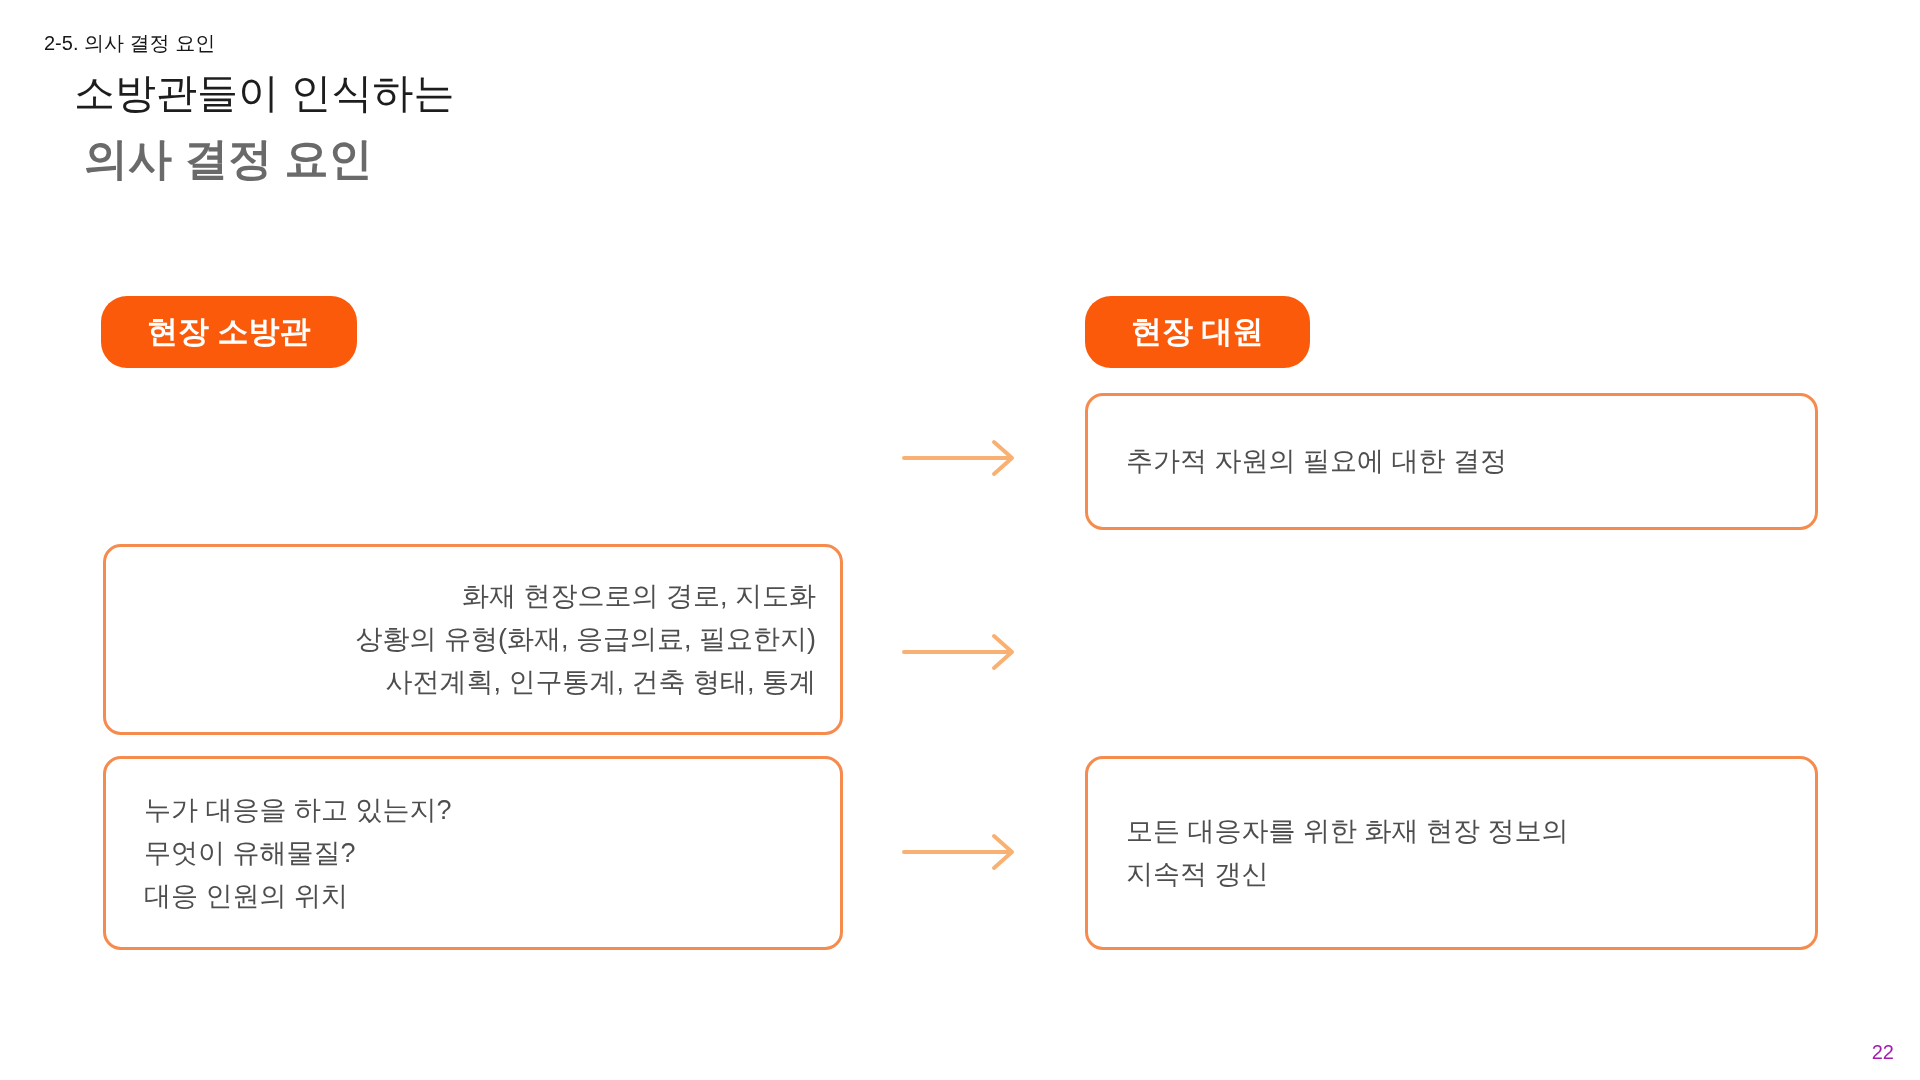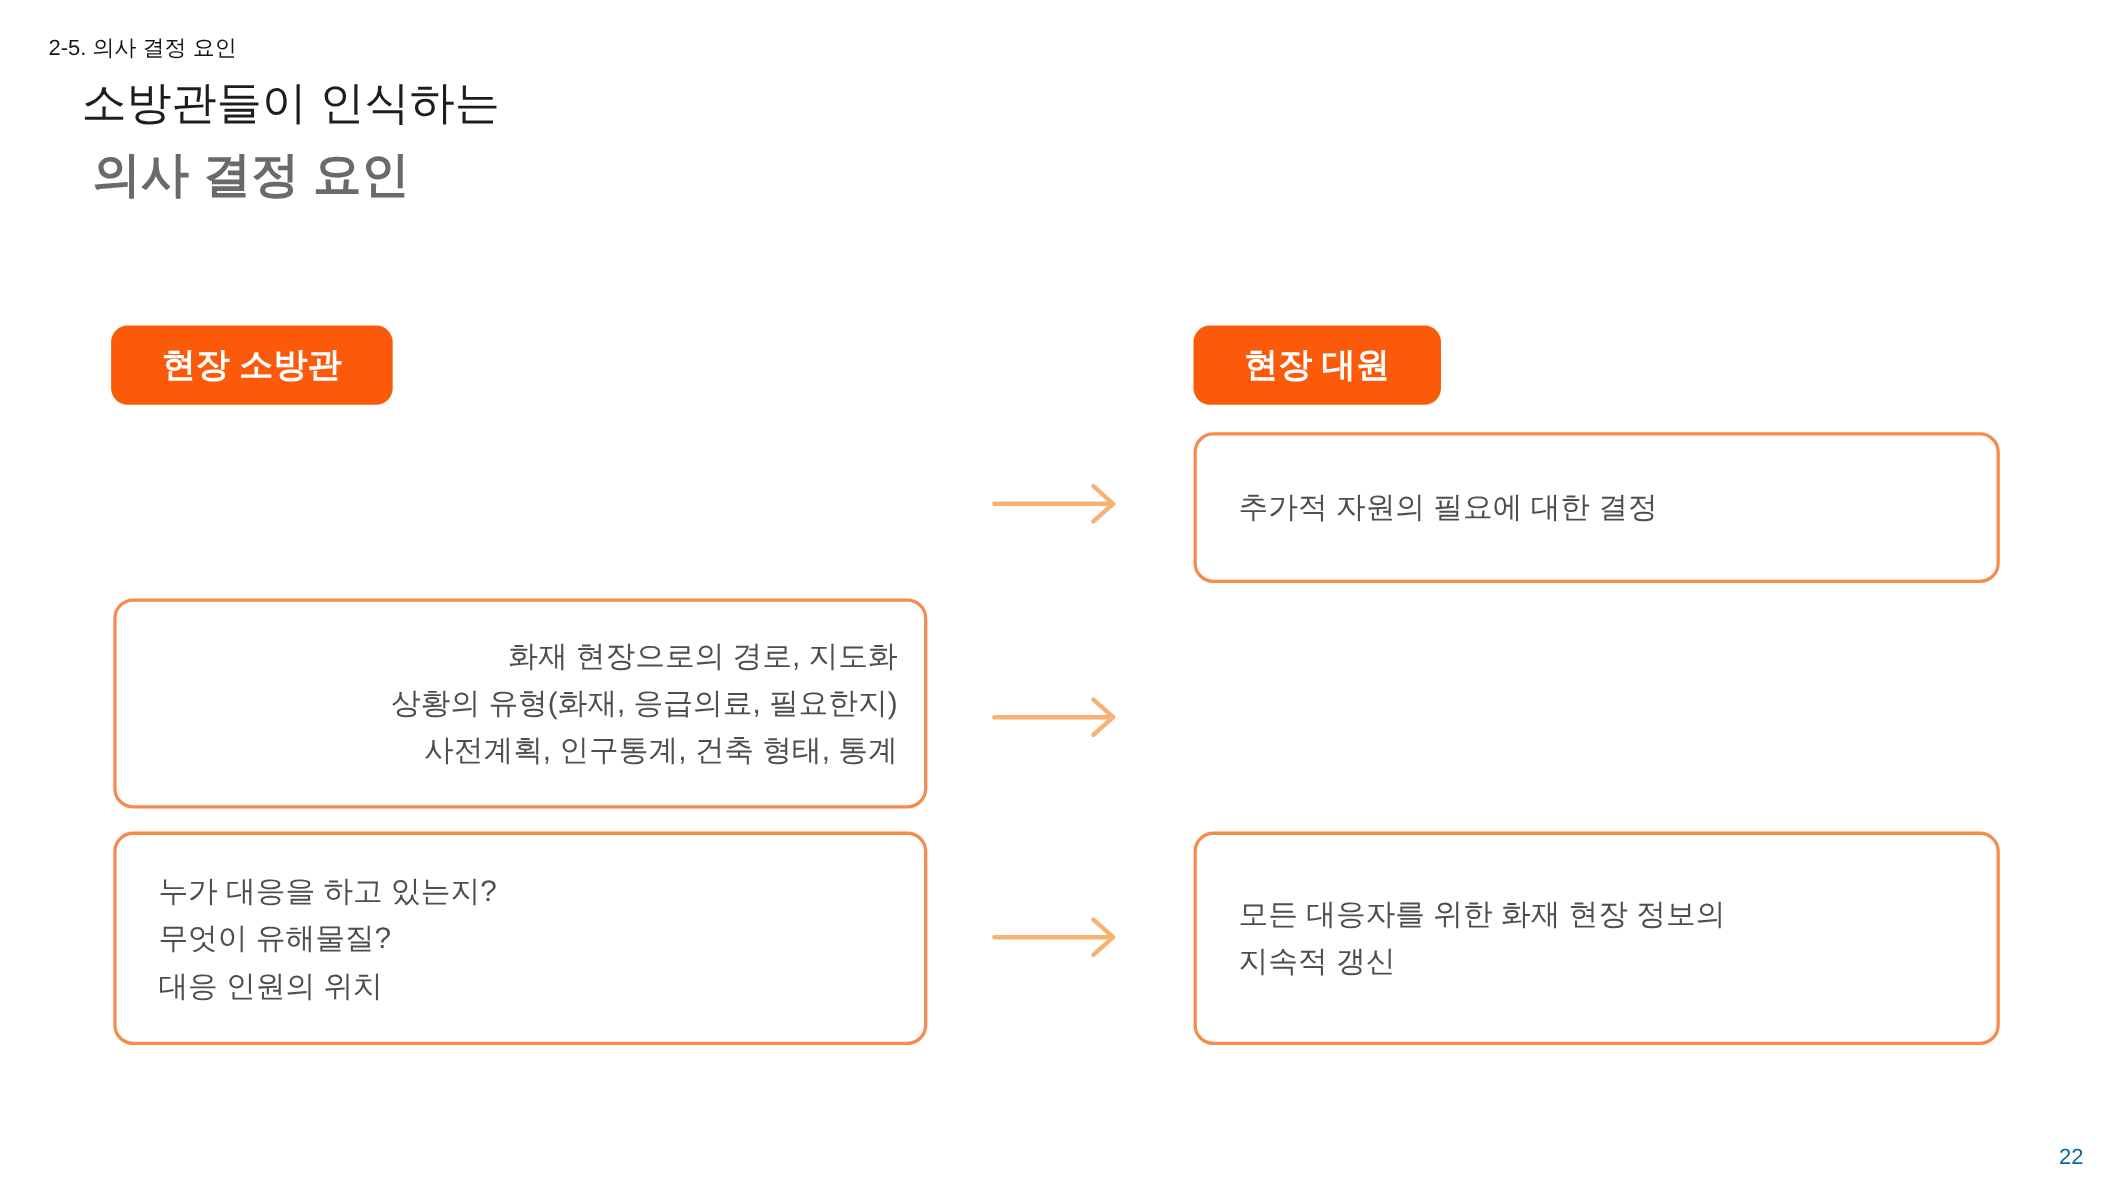--- a/index.html
+++ b/index.html
@@ -44,21 +44,21 @@
     position: absolute;
     top: 296px;
     height: 72px;
     display: flex;
     align-items: center;
     justify-content: center;
     background: var(--badge-orange, #FB5A0B);
     color: #ffffff;
     font-size: 31px;
     font-weight: 700;
-    border-radius: 15px;
+    border-radius: 26px;
     padding: 0 46px;
     box-sizing: border-box;
   }
   .badge-left  { left: 101px; min-width: 234px; }
   .badge-right { left: 1085px; min-width: 216px; }
 
   .flow-box {
     position: absolute;
     box-sizing: border-box;
     border: 3px solid var(--box-border-orange, #F68B4E);
@@ -91,21 +91,21 @@
   }
   .arrow-1 { top: 436px; }
   .arrow-2 { top: 630px; }
   .arrow-3 { top: 830px; }
 
   .page-number {
     position: absolute;
     right: 26px;
     bottom: 16px;
     font-size: 20px;
-    color: #0369a1;
+    color: #a21caf;
   }
 </style>
 </head>
 <body>
 
 <div class="slide">
 
   <div class="section-label">2-5. 의사 결정 요인</div>
   <div class="title-line1">소방관들이 인식하는</div>
   <div class="title-line2">의사 결정 요인</div>

